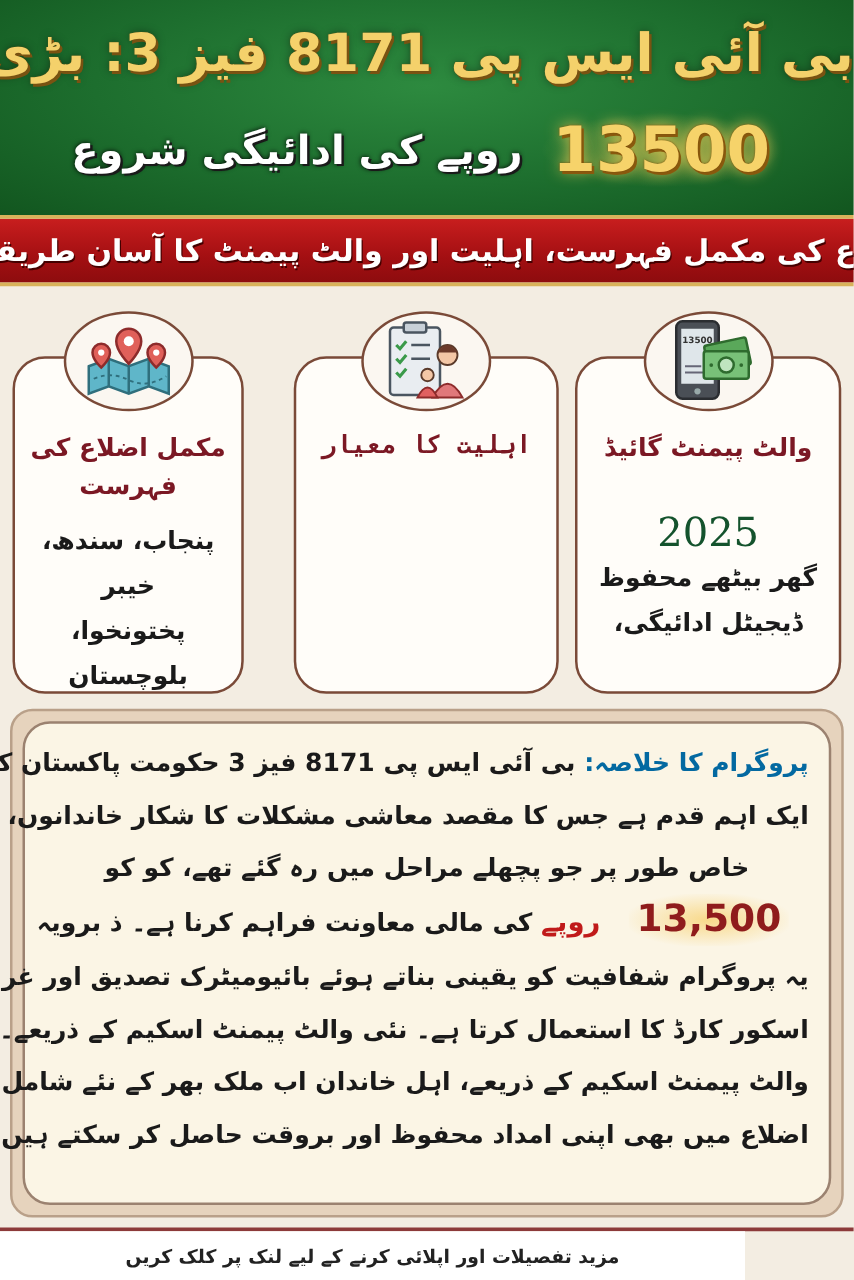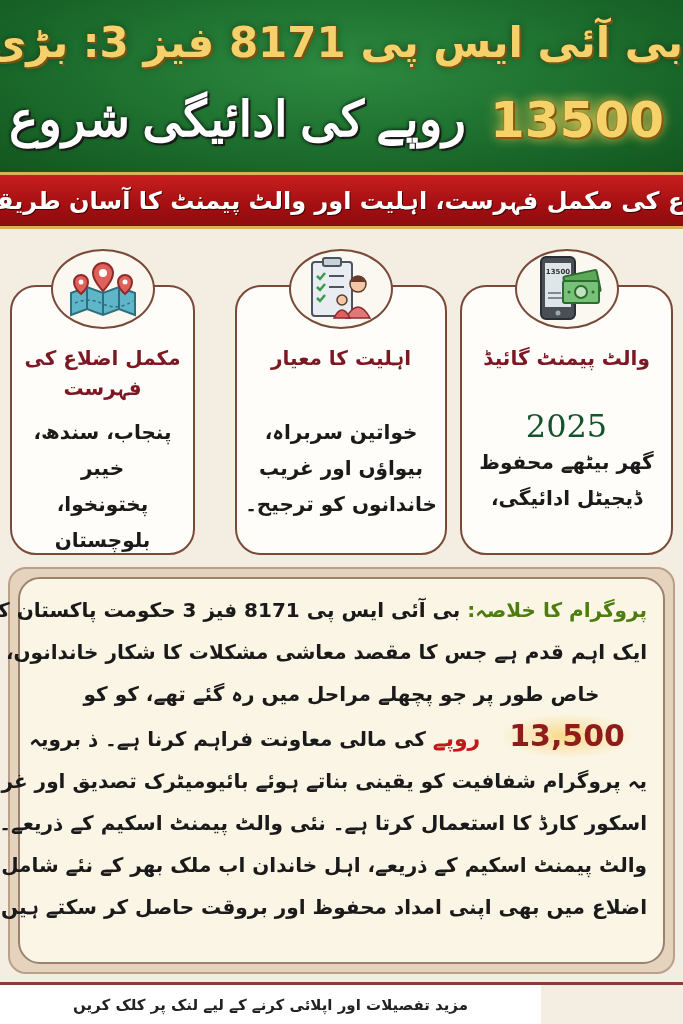--- a/index.html
+++ b/index.html
@@ -24,23 +24,22 @@
     color: #f4d16b;
     text-shadow: 0 0 1px #6b4a10, 2px 2px 0 #7a5312, 0 0 8px rgba(0,0,0,0.4);
     white-space: nowrap;
   }
   .title2 {
     position: absolute; left: 0; right: 0; top: 88px;
     display: flex; justify-content: center; align-items: center; gap: 14px;
     white-space: nowrap;
   }
   .title2 .words {
-    font-weight: bold; font-size: 49px; line-height: 64px; color: #ffffff;
+    font-weight: bold; font-size: 32px; line-height: 64px; color: #ffffff;
     text-shadow: 2px 2px 0 #1a1a1a, 0 0 4px #000;
-    font-family: Liberation Serif, serif;
   }
   .title2 .amount {
     font-family: "DejaVu Sans", sans-serif; font-weight: bold;
     font-size: 50px; line-height: 60px; color: #f6d36a;
     padding: 0 10px;
     background: radial-gradient(ellipse, rgba(255,215,90,0.45) 0%, rgba(255,215,90,0.0) 70%);
     text-shadow: 0 0 2px #7a4d0a, 2px 2px 0 #8b5a0e, 0 0 12px rgba(255,210,90,0.8);
   }
 
   
@@ -92,34 +91,34 @@
   }
   .summary-inner {
     width: 100%; height: 100%;
     background: #fbf5e5; border: 2px solid #9b8270;
     border-radius: 22px;
     padding: 10px 16px;
     font-weight: bold; font-size: 20px; line-height: 42px; color: #1a1a1a;
     text-align: center;
   }
   .summary-inner p { white-space: nowrap; }
-  .lbl { color: #4d7c0f; }
+  .lbl { color: #0369a1; }
   .hl-amount {
     display: inline-block; padding: 0 6px; margin: 0 16px;
     background: radial-gradient(ellipse, #f8d98a 0%, rgba(248,217,138,0.0) 75%);
     color: #8f1c1c; font-size: 30px; font-family: "DejaVu Sans", sans-serif;
   }
   .hl-word { color: #c01a1a; font-size: 22px; }
 
   .divider {
     position: absolute; left: 0; top: 982px; width: 683px; height: 3px;
     background: #8c3a3a;
   }
   .footer {
-    position: absolute; left: 0; top: 985px; width: 541px; height: 39px;
+    position: absolute; left: 0; top: 985px; width: 596px; height: 39px;
     background: #ffffff;
     display: flex; align-items: center; justify-content: center;
   }
   .footer span { font-size: 15px; color: #222; font-weight: bold; }
 </style>
 </head>
 <body>
 
 <div class="header">
   <div class="title1 rtl">بی آئی ایس پی 8171 فیز 3: بڑی خوشخبری!</div>
@@ -151,43 +150,38 @@
   </div>
   <div class="card-title rtl">مکمل اضلاع کی فہرست</div>
   <div class="card-body rtl">
     <div>پنجاب، سندھ، خیبر</div>
     <div>پختونخوا، بلوچستان</div>
     <div>بلوچستان کے نئے</div>
     <div>علاقے شامل۔</div>
   </div>
 </div>
 
-<div class="card" style="left:235px; width:212px;">
+<div class="card" style="left:235px; width:212px;font-family:Liberation Mono, monospace;">
   <div class="card-icon">
     <svg width="70" height="66" viewBox="0 0 70 66">
       <rect x="6" y="6" width="40" height="54" rx="3" fill="#e9edf1" stroke="#4a5560" stroke-width="2"></rect>
       <rect x="17" y="2" width="18" height="8" rx="2" fill="#c8d0d8" stroke="#4a5560" stroke-width="2"></rect>
       <path d="M11,20 l3,3 l5,-6" fill="none" stroke="#3a9a4a" stroke-width="2.5"></path>
       <path d="M11,31 l3,3 l5,-6" fill="none" stroke="#3a9a4a" stroke-width="2.5"></path>
       <path d="M11,42 l3,3 l5,-6" fill="none" stroke="#3a9a4a" stroke-width="2.5"></path>
       <line x1="23" y1="20" x2="38" y2="20" stroke="#4a5560" stroke-width="2"></line>
       <line x1="23" y1="31" x2="38" y2="31" stroke="#4a5560" stroke-width="2"></line>
       <circle cx="52" cy="28" r="8" fill="#f3c7a6" stroke="#5a3a2a" stroke-width="1.5"></circle>
       <path d="M44,26 q8,-12 16,0" fill="#6b3a2a"></path>
       <path d="M40,62 q12,-22 24,0z" fill="#e0787a" stroke="#8d2b2b" stroke-width="1.5"></path>
       <circle cx="36" cy="44" r="5" fill="#f3c7a6" stroke="#5a3a2a" stroke-width="1.5"></circle>
       <path d="M28,62 q8,-16 16,0z" fill="#e06060" stroke="#8d2b2b" stroke-width="1.5"></path>
     </svg>
   </div>
   <div class="card-title rtl">اہلیت کا معیار</div>
-  <div class="card-body rtl">
-    <div>خواتین سربراہ،</div>
-    <div>بیواؤں اور غریب</div>
-    <div>خاندانوں کو ترجیح۔</div>
-  </div>
 </div>
 
 <div class="card" style="left:460px; width:213px;">
   <div class="card-icon">
     <svg width="72" height="68" viewBox="0 0 72 68">
       <rect x="10" y="2" width="34" height="62" rx="5" fill="#4a4f56" stroke="#2a2d31" stroke-width="2"></rect>
       <rect x="14" y="8" width="26" height="44" fill="#dfe6ea"></rect>
       <text x="27" y="19" font-family="DejaVu Sans, sans-serif" font-size="7" font-weight="bold" text-anchor="middle" fill="#333">13500</text>
       <line x1="17" y1="38" x2="30" y2="38" stroke="#667" stroke-width="1.5"></line>
       <line x1="17" y1="43" x2="34" y2="43" stroke="#667" stroke-width="1.5"></line>

